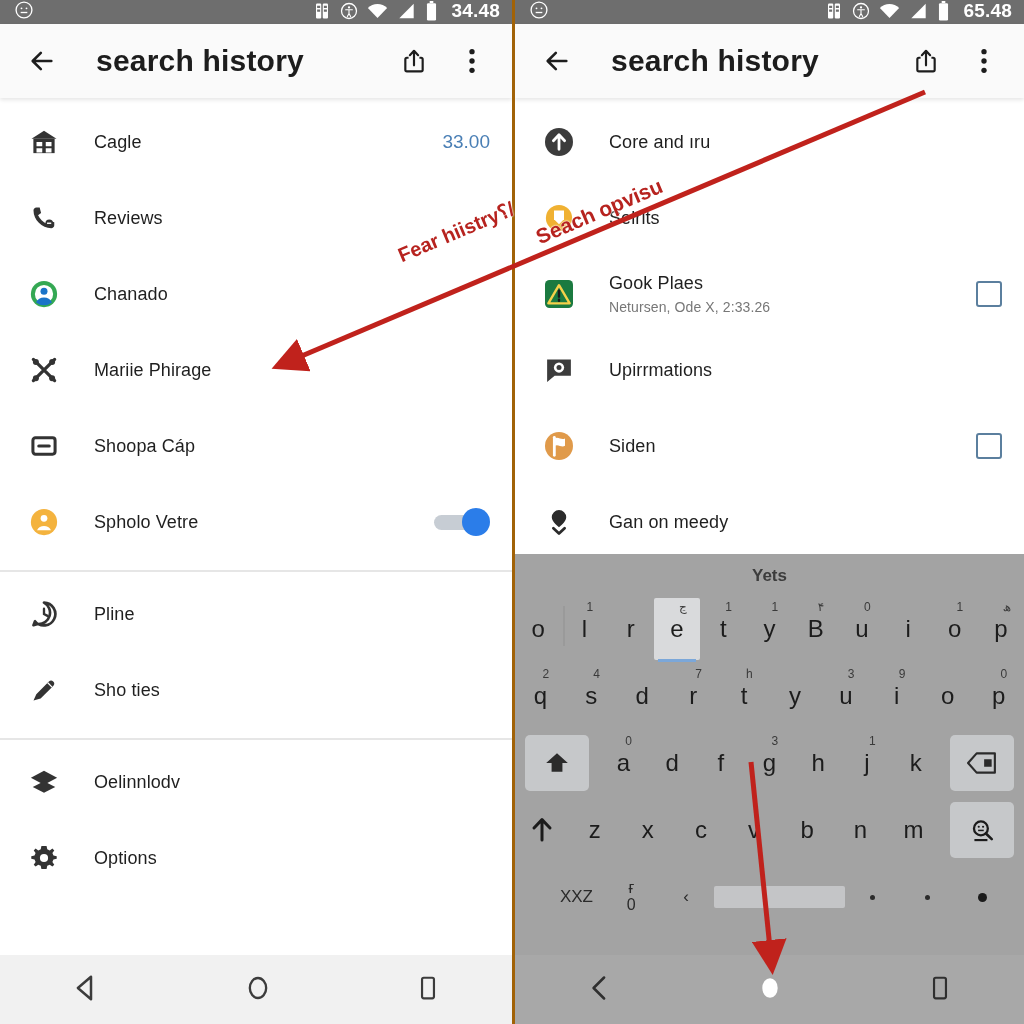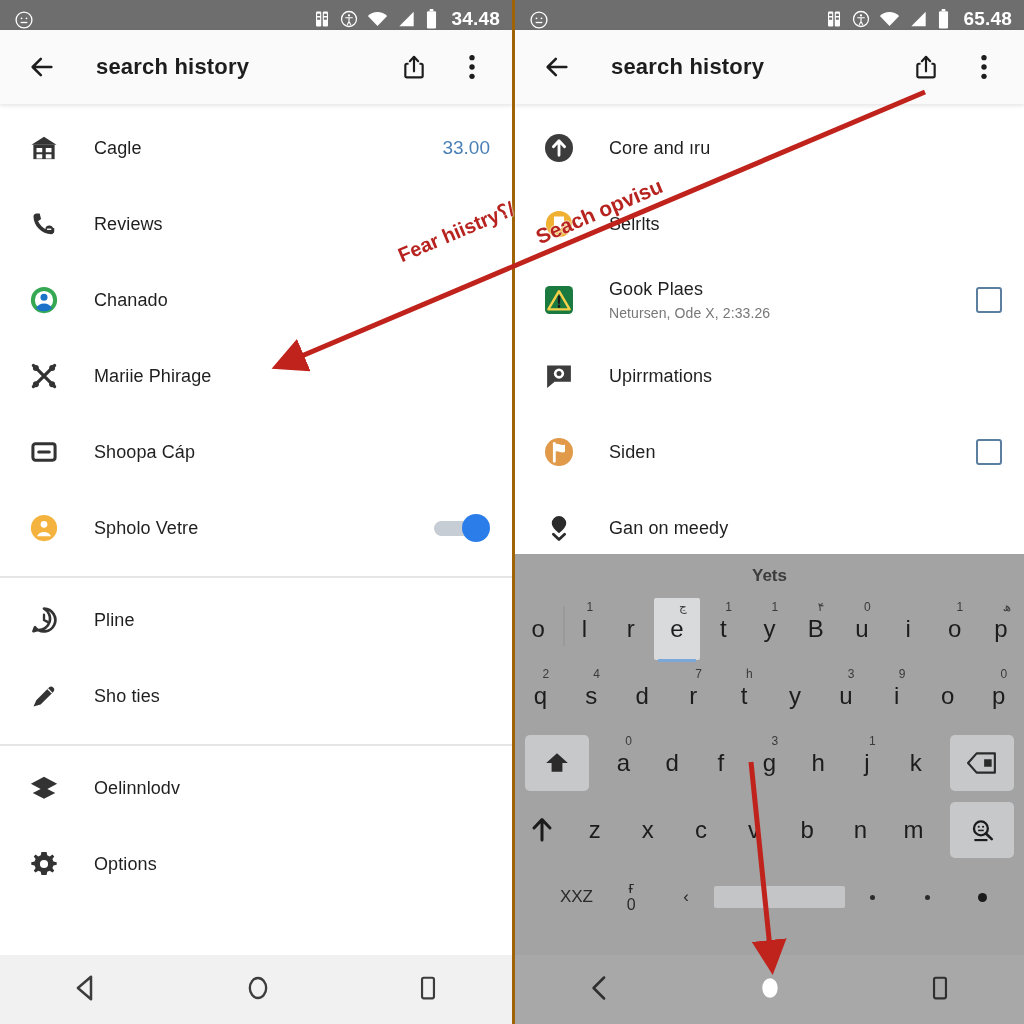--- a/index.html
+++ b/index.html
@@ -9,35 +9,35 @@
     background: #ffffff;
     overflow: hidden;
   }
   .stage { position: relative; width: 1024px; height: 1024px; display: flex; }
 
   .panel { position: relative; width: 512px; height: 1024px; overflow: hidden; background: #fff; }
   .panel-right { border-left: 3px solid #a16207; }
 
   
   .statusbar {
-    height: 30px; background: #6e6e6e; color: #fff;
-    display: flex; align-items: flex-end; padding: 0 12px 0 14px;
+    height: 24px; background: #6e6e6e; color: #fff;
+    display: flex; align-items: flex-start; padding: 0 12px 0 14px;
   }
   .sb-spacer { flex: 1; }
   .sb-right { display: flex; align-items: center; gap: 9px; }
   .sb-icon { display: inline-flex; align-items: center; justify-content: center; }
   .sb-clock { font-size: 19px; font-weight: bold; letter-spacing: .2px; margin-left: 4px; }
 
   
   .appbar {
     height: 74px; background: #fafafa; display: flex; align-items: center;
     padding: 0 20px 0 22px; box-shadow: 0 2px 4px rgba(0,0,0,0.10);
     position: relative; z-index: 3;
   }
-  .appbar-title { font-size: 22px; font-weight: bold; color: #1d1d1d; margin-left: 34px; letter-spacing: .2px;}
+  .appbar-title { font-size: 30px; font-weight: bold; color: #1d1d1d; margin-left: 34px; letter-spacing: .2px;}
   .appbar-spacer { flex: 1; }
   .appbar-icon { width: 40px; height: 40px; display: flex; align-items: center; justify-content: center; }
   .appbar-icon + .appbar-icon { margin-left: 18px; }
 
   
   .list { padding-top: 6px; }
   .row {
     display: flex; align-items: center; height: 76px; padding: 0 22px 0 22px;
   }
   .row-icon { width: 44px; min-width: 44px; display: flex; align-items: center; justify-content: center; }

